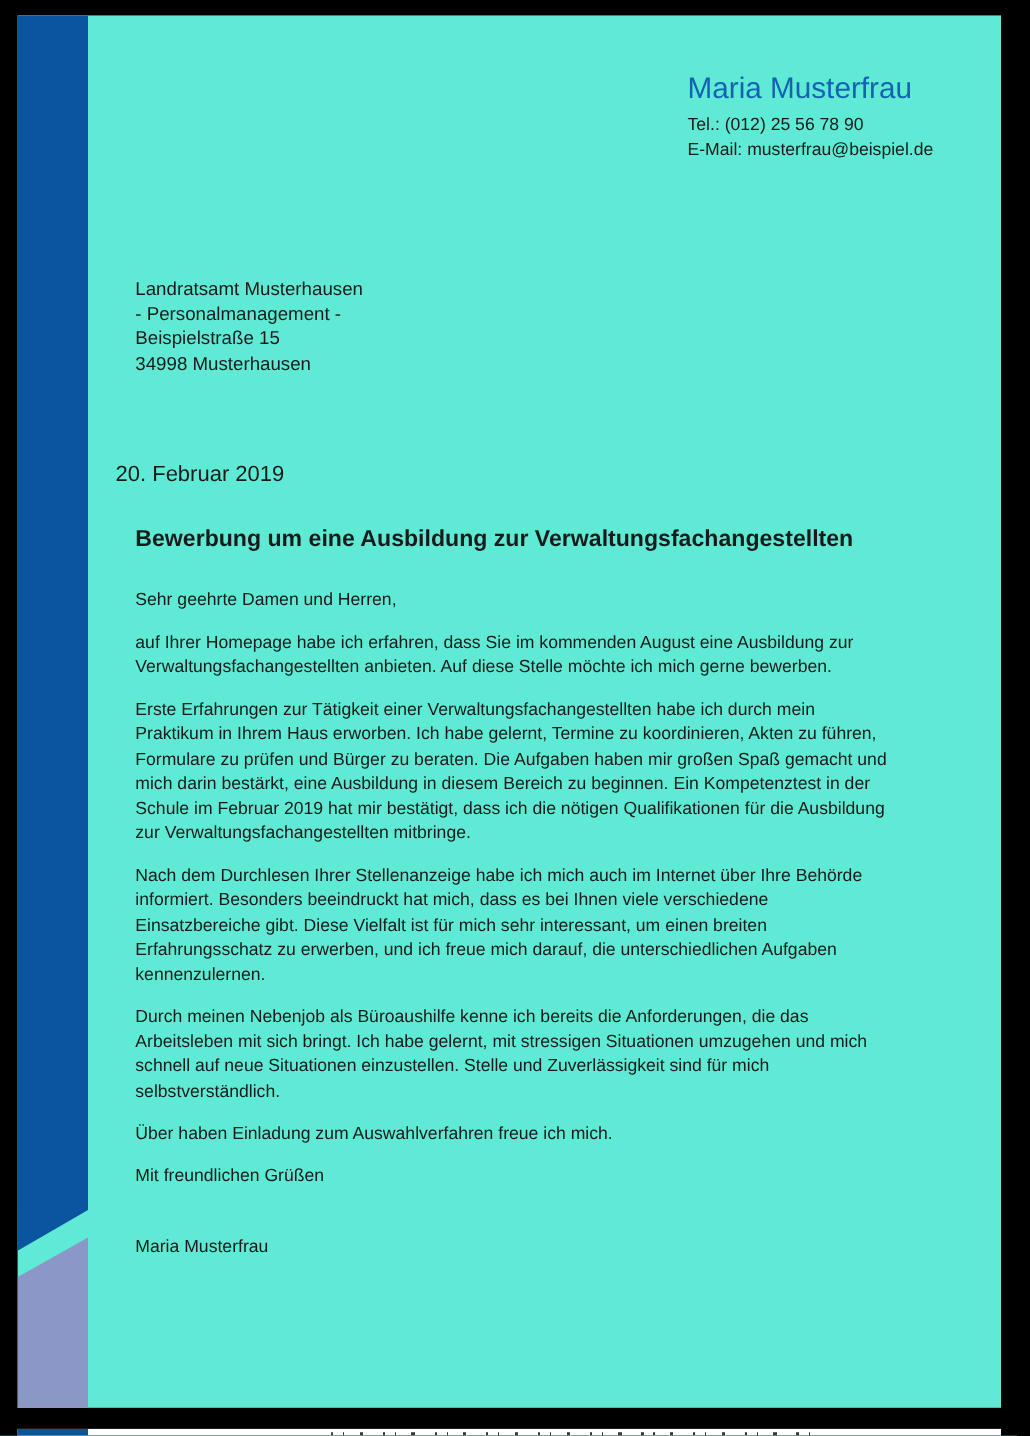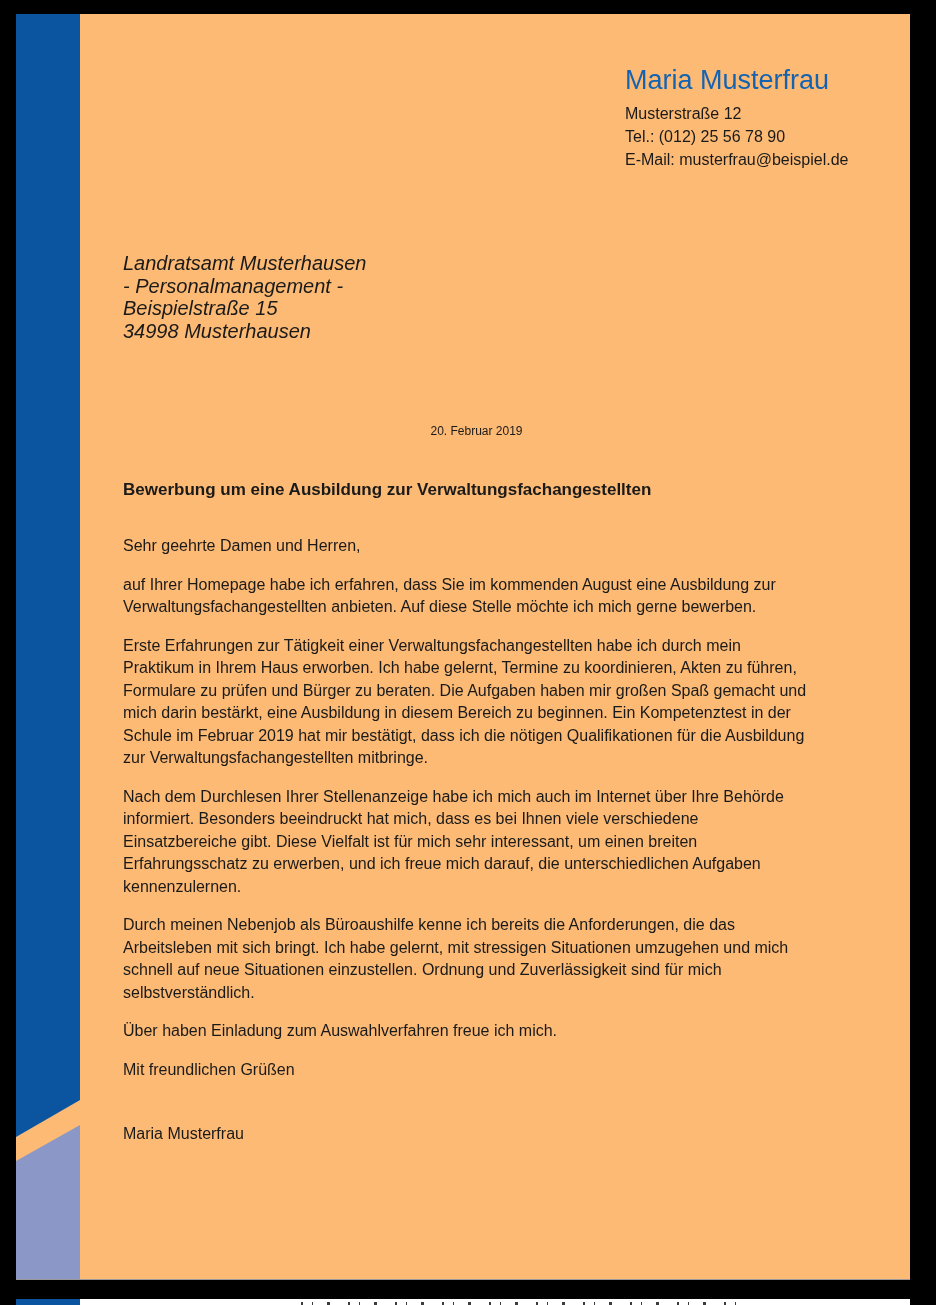--- a/index.html
+++ b/index.html
@@ -14,21 +14,21 @@
     overflow: hidden;
     font-family: "Liberation Sans", sans-serif;
     color: #1a1a1a;
   }
   .page {
     position: absolute;
     left: 16px;
     top: 14px;
     width: 894px;
     height: 1265px;
-    background: #fdba74;
+    background: #5eead4;
     border-bottom: 1px solid #9a9a9a;
   }
   .stripe-svg {
     position: absolute;
     left: 0;
     top: 0;
     width: 64px;
     height: 1265px;
     display: block;
   }
@@ -46,40 +46,39 @@
     font-weight: normal;
   }
   .sender-line {
     font-size: 16px;
     line-height: 23px;
   }
   .recipient-block {
     position: absolute;
     left: 107px;
     top: 238px;
-    font-size: 20px;
+    font-size: 17px;
     line-height: 22.5px;
     white-space: nowrap;
-    font-style: italic;
   }
   .date-line {
     position: absolute;
-    left: 107px;
+    left: 89px;
     top: 406px;
     width: 707px;
-    text-align: center;
-    font-size: 12px;
+    text-align: left;
+    font-size: 20px;
     line-height: 22.5px;
   }
   .subject-line {
     position: absolute;
     left: 107px;
     top: 464px;
     width: 709px;
-    font-size: 17px;
+    font-size: 21px;
     line-height: 24px;
     font-weight: bold;
   }
   .body-block {
     position: absolute;
     left: 107px;
     top: 521px;
     width: 709px;
     font-size: 16px;
     line-height: 22.5px;
@@ -125,42 +124,41 @@
 
 <div class="page">
 
   <svg class="stripe-svg" viewBox="0 0 64 1265" preserveAspectRatio="none" xmlns="http://www.w3.org/2000/svg">
     <polygon points="0,0 64,0 64,1086 0,1123" fill="#0B55A0"></polygon>
     <polygon points="0,1147 64,1111 64,1265 0,1265" fill="#8B97C7"></polygon>
   </svg>
 
   <div class="sender-block">
     <div class="sender-name">Maria Musterfrau</div>
-    <div class="sender-line">Musterstraße 12</div>
     <div class="sender-line">Tel.: (012) 25 56 78 90</div>
     <div class="sender-line">E-Mail: musterfrau@beispiel.de</div>
   </div>
 
   <div class="recipient-block">
     <div>Landratsamt Musterhausen</div>
     <div>- Personalmanagement -</div>
     <div>Beispielstraße 15</div>
     <div>34998 Musterhausen</div>
   </div>
 
   <div class="date-line">20. Februar 2019</div>
 
   <div class="subject-line">Bewerbung um eine Ausbildung zur Verwaltungsfachangestellten</div>
 
   <div class="body-block">
     <p>Sehr geehrte Damen und Herren,</p>
     <p>auf Ihrer Homepage habe ich erfahren, dass Sie im kommenden August eine Ausbildung zur Verwaltungsfachangestellten anbieten. Auf diese Stelle möchte ich mich gerne bewerben.</p>
     <p>Erste Erfahrungen zur Tätigkeit einer Verwaltungsfachangestellten habe ich durch mein Praktikum in Ihrem Haus erworben. Ich habe gelernt, Termine zu koordinieren, Akten zu führen, Formulare zu prüfen und Bürger zu beraten. Die Aufgaben haben mir großen Spaß gemacht und mich darin bestärkt, eine Ausbildung in diesem Bereich zu beginnen. Ein Kompetenztest in der Schule im Februar 2019 hat mir bestätigt, dass ich die nötigen Qualifikationen für die Ausbildung zur Verwaltungsfachangestellten mitbringe.</p>
     <p>Nach dem Durchlesen Ihrer Stellenanzeige habe ich mich auch im Internet über Ihre Behörde informiert. Besonders beeindruckt hat mich, dass es bei Ihnen viele verschiedene Einsatzbereiche gibt. Diese Vielfalt ist für mich sehr interessant, um einen breiten Erfahrungsschatz zu erwerben, und ich freue mich darauf, die unterschiedlichen Aufgaben kennenzulernen.</p>
-    <p>Durch meinen Nebenjob als Büroaushilfe kenne ich bereits die Anforderungen, die das Arbeitsleben mit sich bringt. Ich habe gelernt, mit stressigen Situationen umzugehen und mich schnell auf neue Situationen einzustellen. Ordnung und Zuverlässigkeit sind für mich selbstverständlich.</p>
+    <p>Durch meinen Nebenjob als Büroaushilfe kenne ich bereits die Anforderungen, die das Arbeitsleben mit sich bringt. Ich habe gelernt, mit stressigen Situationen umzugehen und mich schnell auf neue Situationen einzustellen. Stelle und Zuverlässigkeit sind für mich selbstverständlich.</p>
     <p>Über haben Einladung zum Auswahlverfahren freue ich mich.</p>
     <p>Mit freundlichen Grüßen</p>
     <p class="signature">Maria Musterfrau</p>
   </div>
 
 </div>
 
 <div class="page2-sliver">
   <div class="page2-stripe"></div>
   <div class="page2-textline"></div>

